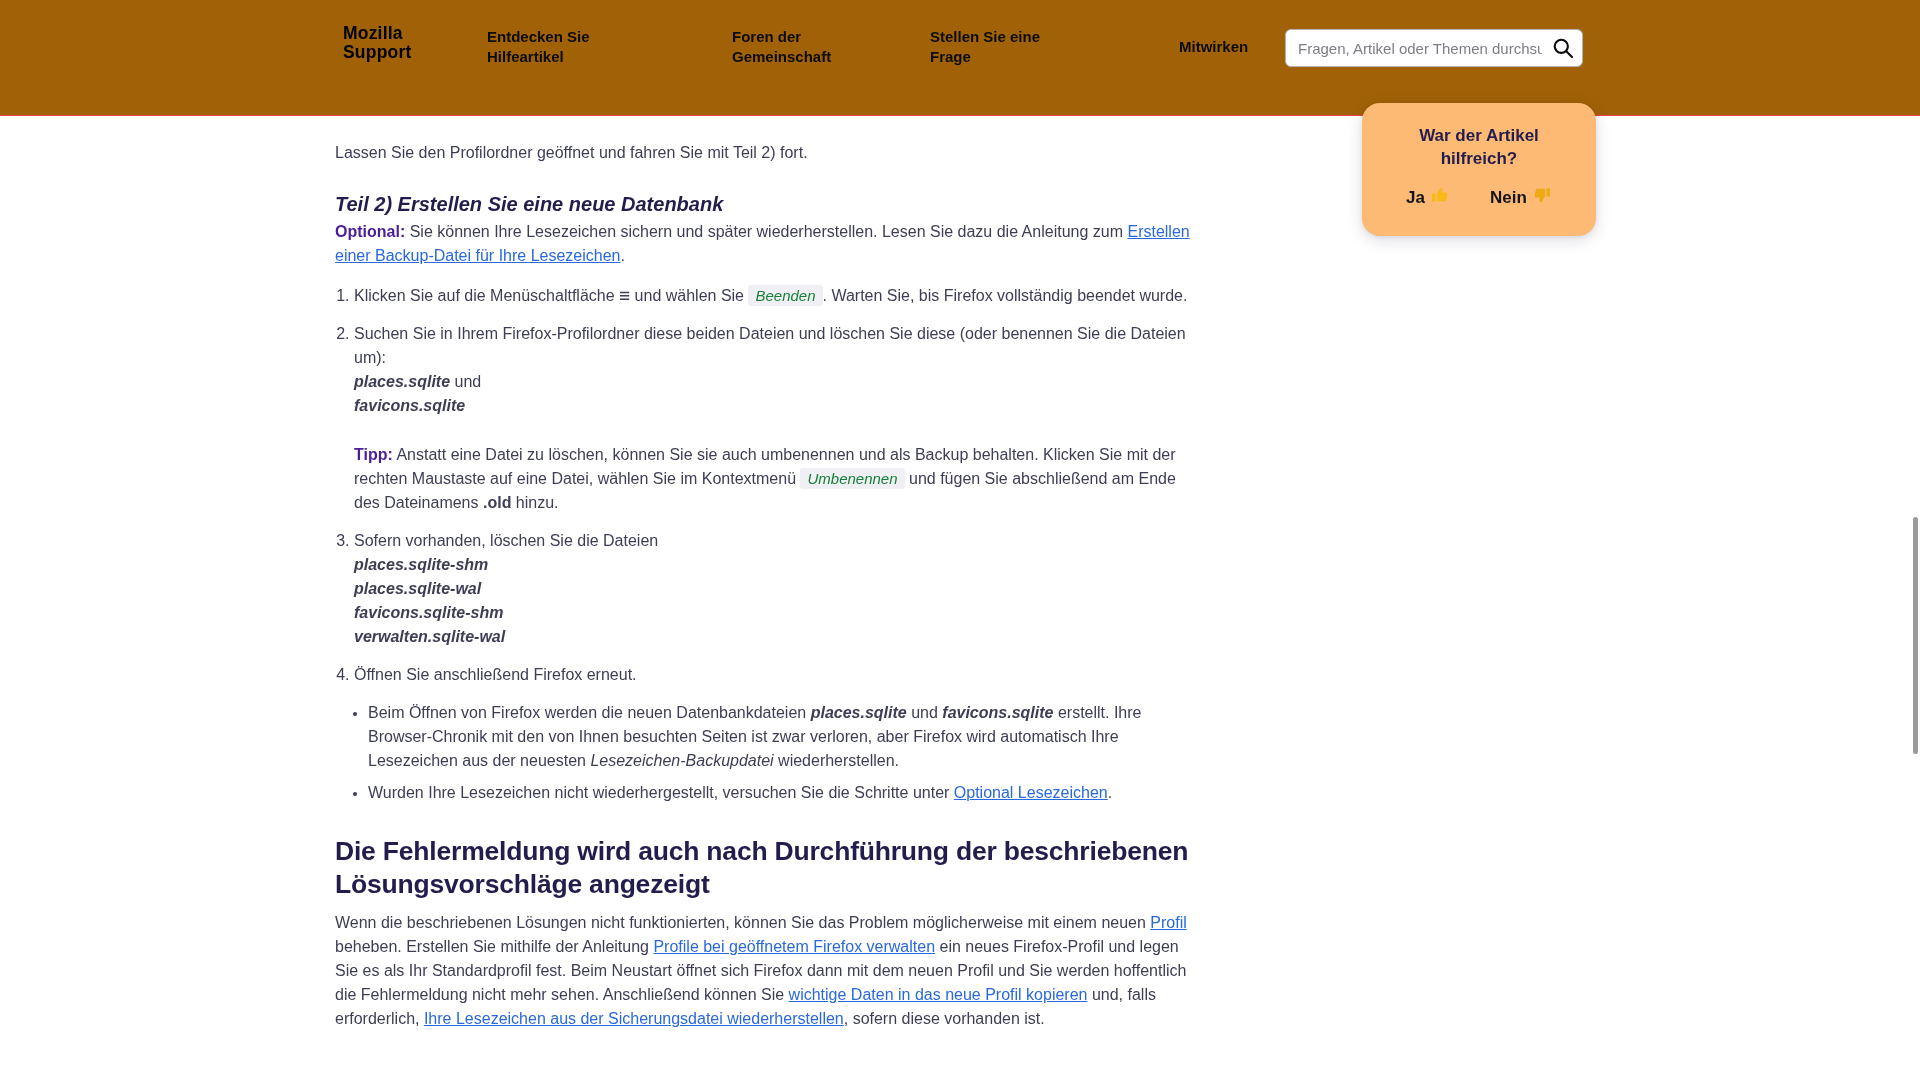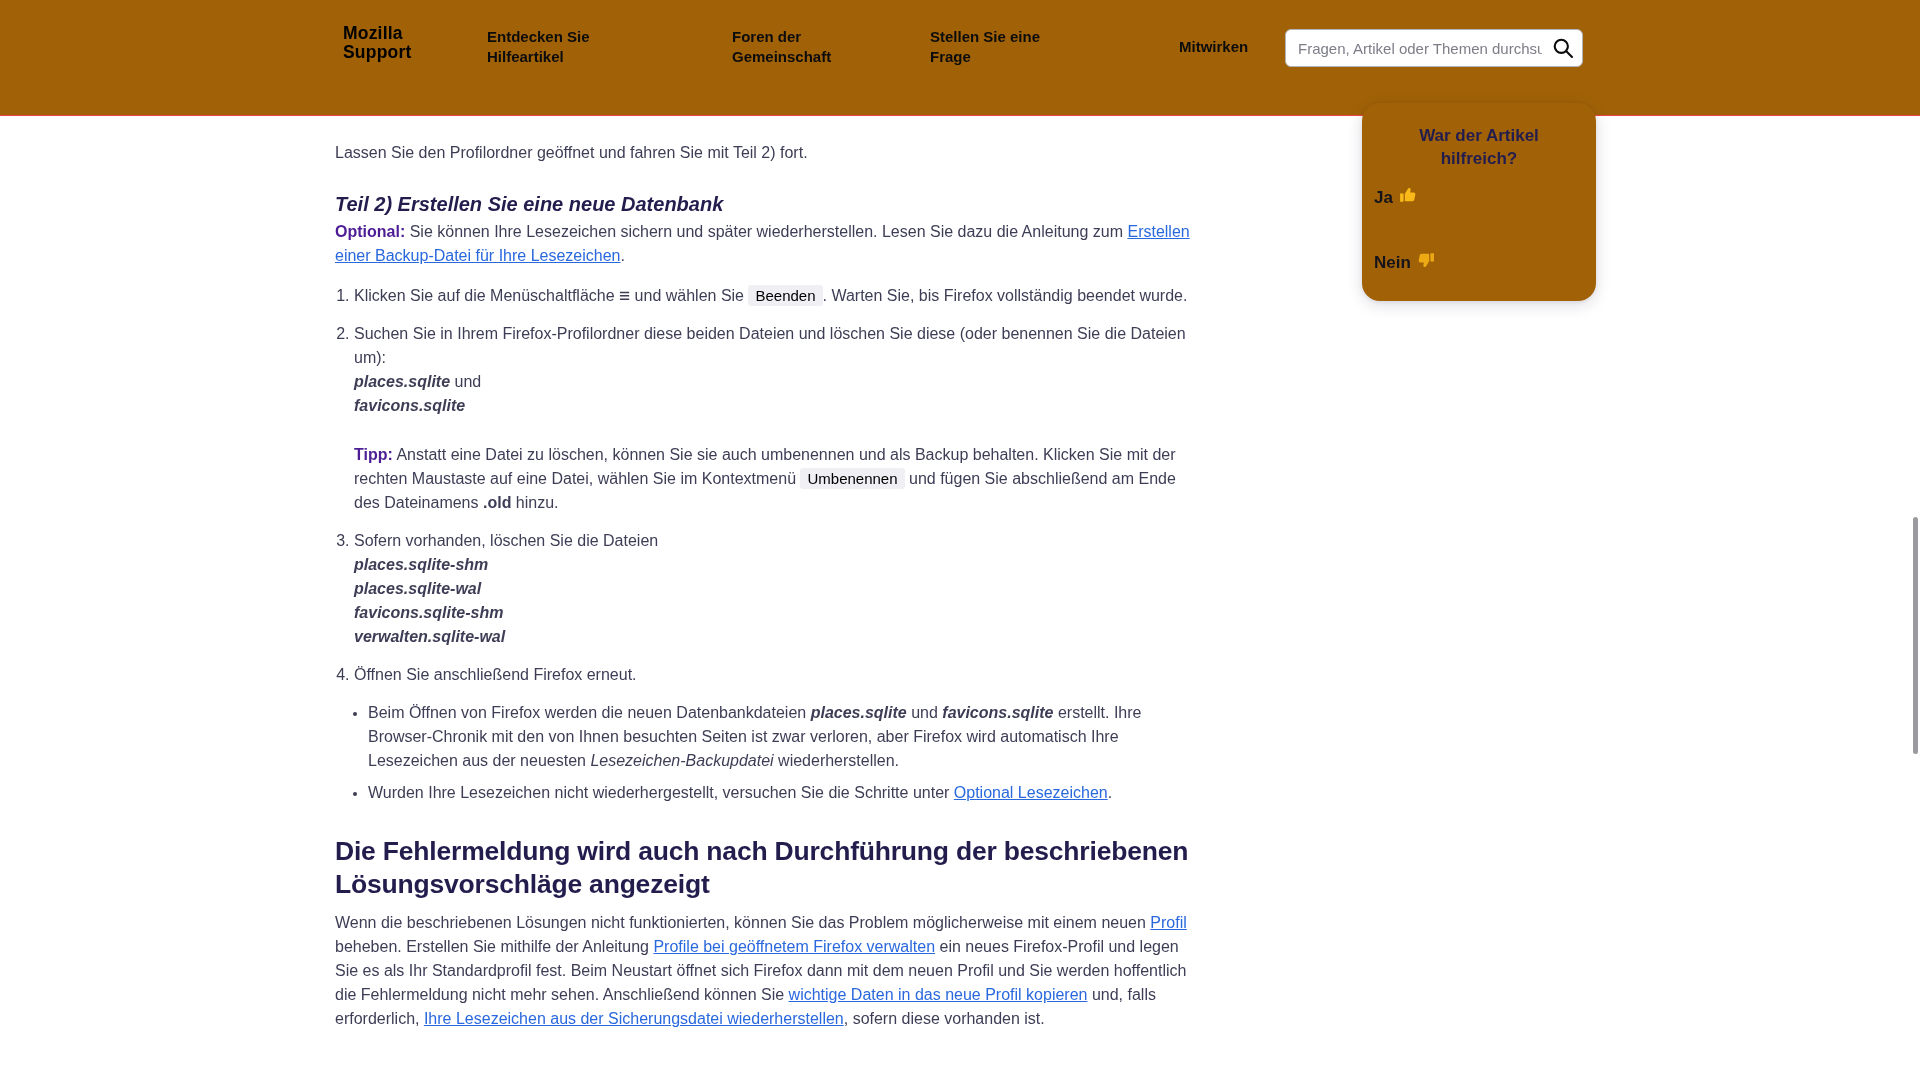--- a/index.html
+++ b/index.html
@@ -44,42 +44,42 @@
   .p-optional { margin: 0; }
   strong.lbl { color: #4c1d95; }
   ol.steps { margin: 16px 0 0; padding-left: 19px; }
   ol.steps > li { margin-bottom: 14px; }
   ul.bullets { margin: 8px 0 0; padding-left: 33px; }
   ul.bullets > li { margin-bottom: 8px; }
   ul.bullets > li::marker { color: #3d3d56; font-size: 14px; }
   .file { font-weight: bold; font-style: italic; }
   .key {
     background: #f0f0f4; border-radius: 3px; padding: 2px 7px;
-    font-size: 15px; color: #000000; white-space: nowrap;
+    font-size: 15px; color: #15803d; white-space: nowrap; font-style: italic;
   }
   .menu-icon { font-size: 19px; line-height: 1; vertical-align: -1px; }
   .tip { margin-top: 25px; }
   .h2 {
     font-size: 26.5px; line-height: 33px; font-weight: bold; color: #231d4e;
     margin: 30px 0 10px; letter-spacing: -0.2px;
   }
   .p-final { margin: 0; }
 
   
   .feedback-card {
     position: absolute; left: 1362px; top: 103px; width: 234px;
-    background: #a16207; border-radius: 18px;
+    background: #fdba74; border-radius: 18px;
     box-shadow: 0 4px 16px rgba(24, 24, 58, 0.14), 0 1px 4px rgba(24,24,58,0.08);
     padding: 21px 12px 26px; text-align: center;
   }
   .card-title {
     font-size: 17px; line-height: 23px; font-weight: bold; color: #231d4e;
     max-width: 152px; margin: 0 auto;
   }
-  .vote-row { margin-top: 15px; display: flex; justify-content: center; gap: 40px; flex-direction: column; }
+  .vote-row { margin-top: 15px; display: flex; justify-content: center; gap: 40px; }
   .vote-btn {
     display: inline-flex; align-items: center; gap: 5px;
     font-family: inherit; font-size: 17px; font-weight: bold; color: #15141a;
     background: none; border: none; padding: 0; cursor: pointer;
   }
   .thumb-down-wrap svg { transform: rotate(180deg); }
 
   
   .scrollbar-thumb {
     position: absolute; left: 1913px; top: 517px; width: 5px; height: 237px;

